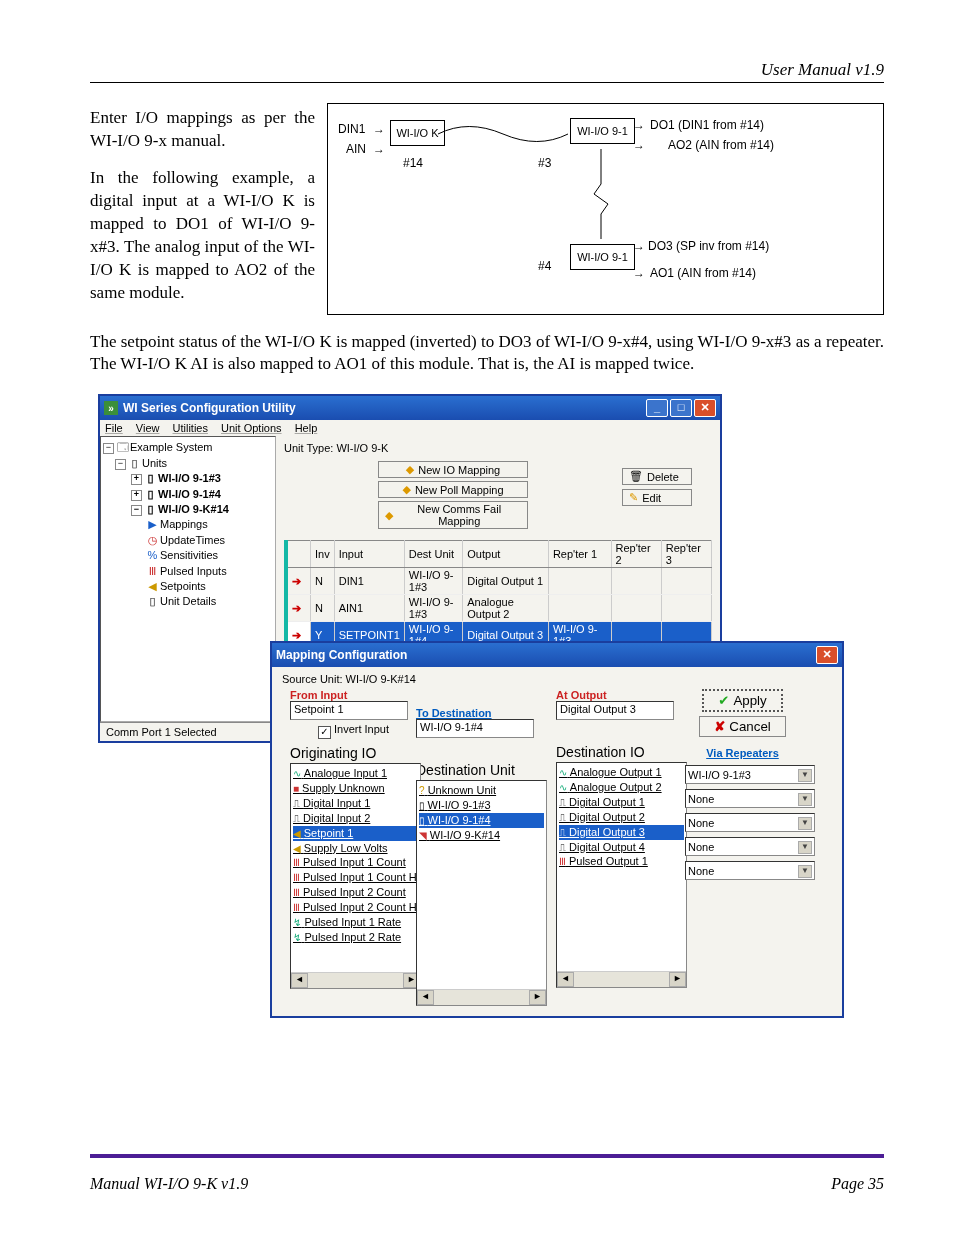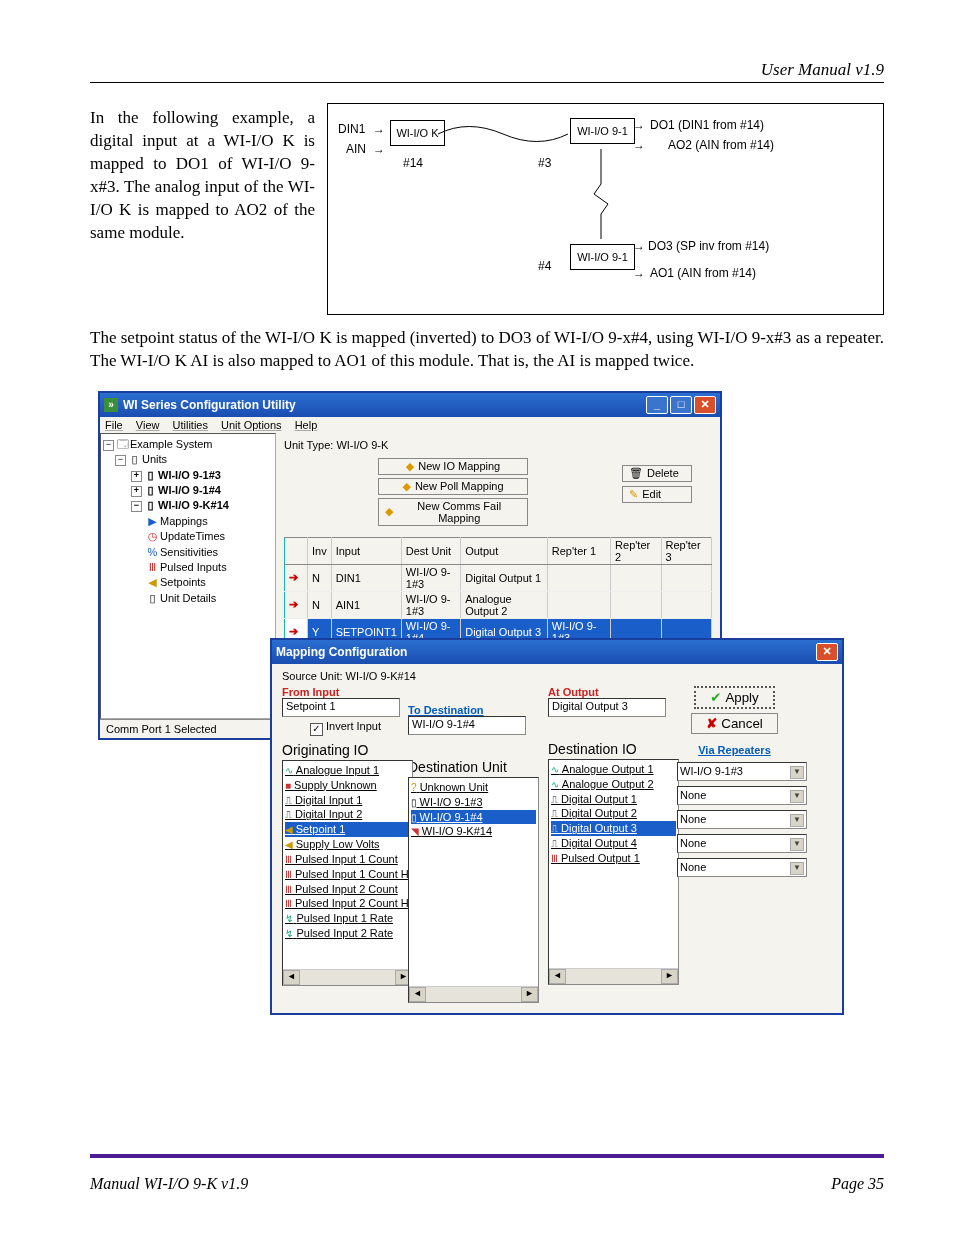--- a/index.html
+++ b/index.html
@@ -91,21 +91,21 @@
     background: #f4f3ee;
     padding: 1px 6px;
     font-size: 11px;
     font-family: Tahoma, Arial, sans-serif;
     display: inline-flex;
     align-items: center;
     gap: 4px;
   }
   .btn-row { display:flex; justify-content:center; margin:3px 0;}
   .btn-wide { width: 150px; justify-content:center;}
-  .map-table { border-top:1px solid #888; border-left:1px solid #14b8a6; margin-top:8px; font-size:11px; border-collapse:collapse; width:100%;}
+  .map-table { border-top:1px solid #888; border-left:4px solid #14b8a6; margin-top:8px; font-size:11px; border-collapse:collapse; width:100%;}
   .map-table th, .map-table td { border-right:1px solid #ccc; border-bottom:1px solid #eee; padding:1px 4px; text-align:left; font-weight:normal; }
   .map-table th { background:#f4f3ee; border-bottom:1px solid #888;}
   .red-arrow { color:#c00; font-weight:bold;}
   .sel-row td { background:#1a5fc9; color:#fff;}
   .status-bar { border-top:1px solid #888; padding:3px 6px; font-size:11px; background:#f4f3ee;}
 
   .dialog {
     position: absolute;
     border: 2px solid #1a3e9e;
     background: #f4f3ee;
@@ -141,20 +141,21 @@
   .sm-icon { font-size:10px; }
 </style>
 </head>
 <body>
 
 <div class="page">
   <div class="header-right">User Manual v1.9</div>
 
   <div class="top-flex">
     <div class="intro-col">
+      <p>Enter I/O mappings as per the WI-I/O 9-x manual.</p>
       <p>In the following example, a digital input at a WI-I/O K is mapped to DO1 of WI-I/O 9-x#3.  The analog input of the WI-I/O K is mapped to AO2 of the same module.</p>
     </div>
 
     <div class="diagram-box">
       <span class="d-lbl" style="left:10px; top:18px;">DIN1</span>
       <span class="d-lbl" style="left:45px; top:18px;">→</span>
       <span class="d-lbl" style="left:18px; top:38px;">AIN</span>
       <span class="d-lbl" style="left:45px; top:38px;">→</span>
       <div class="d-node" style="left:62px; top:16px; width:45px;">WI-I/O K</div>
       <span class="d-lbl" style="left:75px; top:52px;">#14</span>
@@ -314,21 +315,21 @@
     <div class="dialog">
       <div class="titlebar">
         <span>Mapping Configuration</span>
         <div class="win-btns">
               <div class="win-btn close">✕</div>
             </div>
       </div>
       <div class="dlg-body">
         <div>Source Unit:  WI-I/O 9-K#14</div>
         <div class="dlg-cols" style="margin-top:4px;">
-          <div class="col" style="width:116px;">
+          <div class="col" style="width:116px;margin-left:8px;">
             <div class="red">From   Input</div>
             <div class="input">Setpoint 1</div>
             <div style="margin:3px 0 3px 28px;"><span class="chk">✓</span><span>Invert Input</span></div>
             <div class="fieldset-label">Originating IO</div>
             <div class="list-panel">
               <div class="li"><span class="sm-icon" style="color:#1a7">∿</span> <span>Analogue Input 1</span></div>
               <div class="li"><span class="sm-icon" style="color:#c33">■</span> <span>Supply Unknown</span></div>
               <div class="li"><span class="sm-icon">⎍</span> <span>Digital Input 1</span></div>
               <div class="li"><span class="sm-icon">⎍</span> <span>Digital Input 2</span></div>
               <div class="li sel"><span class="sm-icon" style="color:#c90">◀</span> <span>Setpoint 1</span></div>

